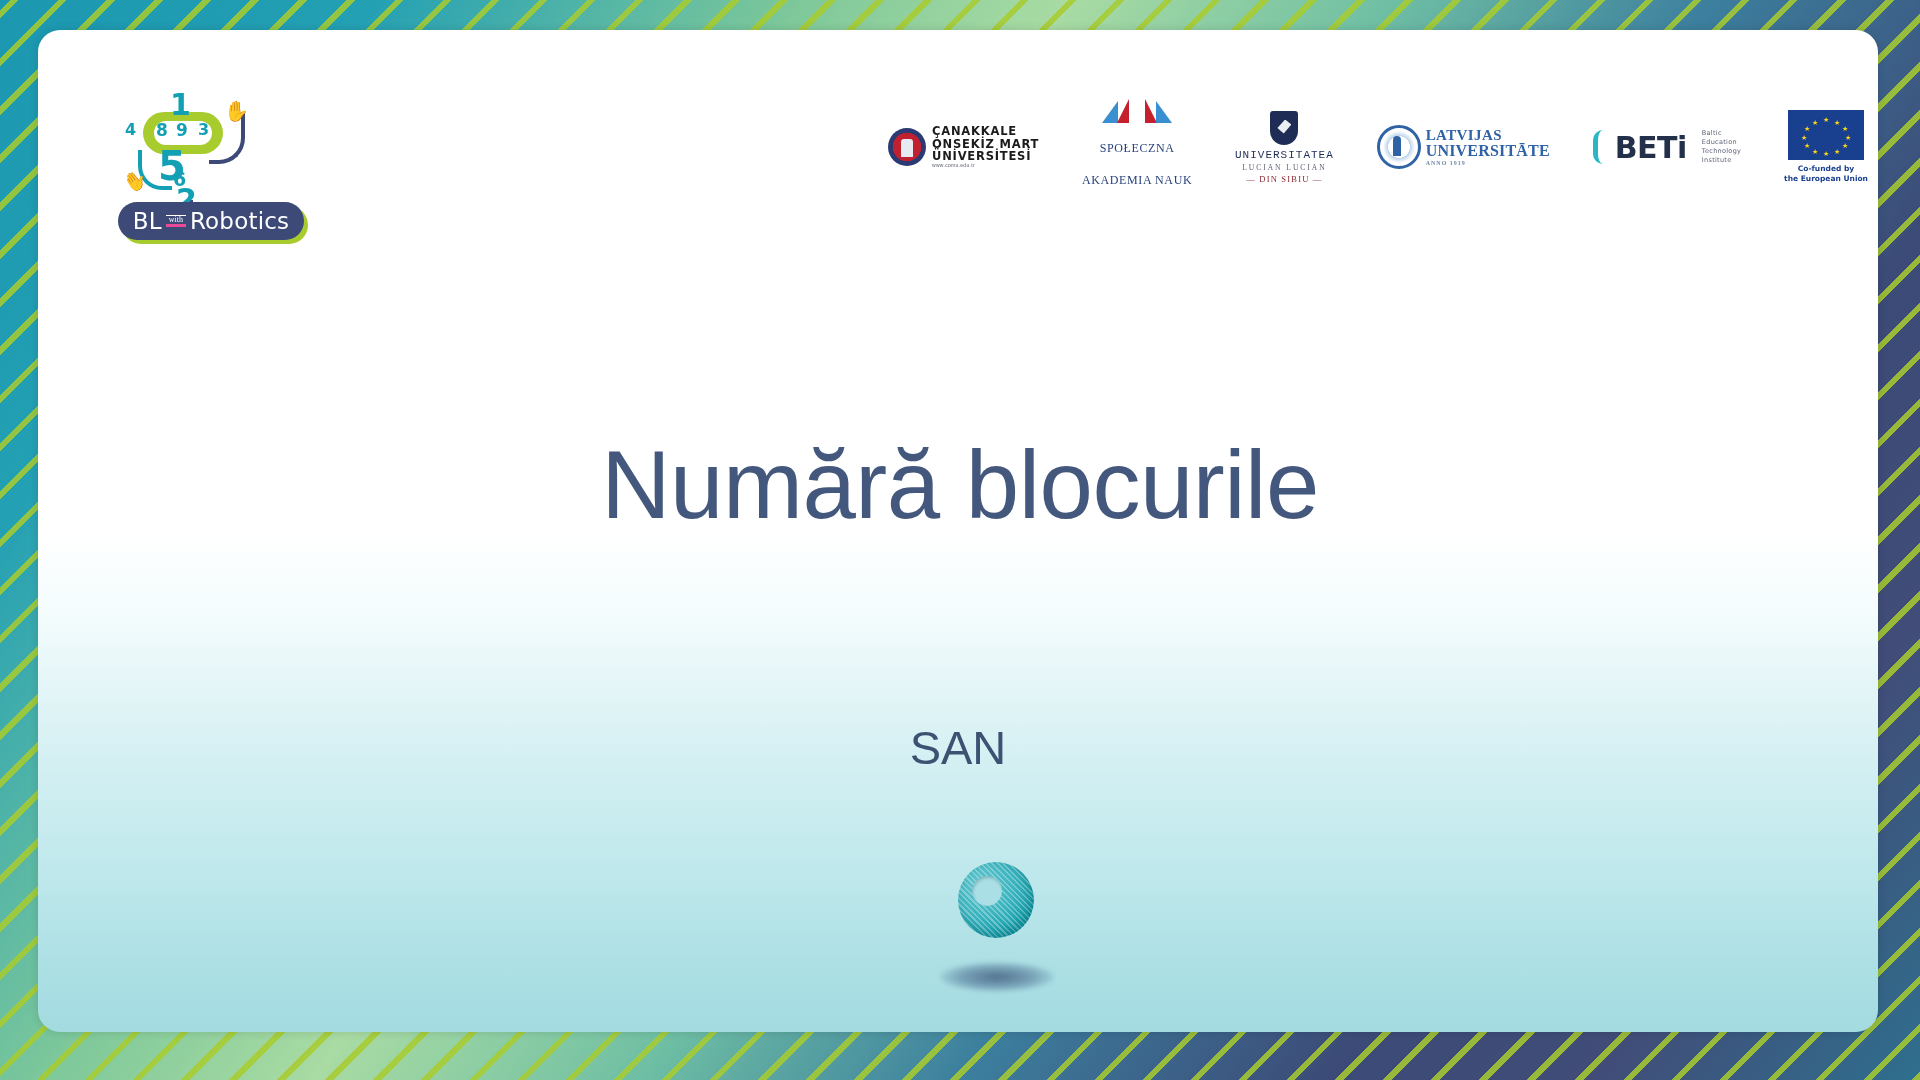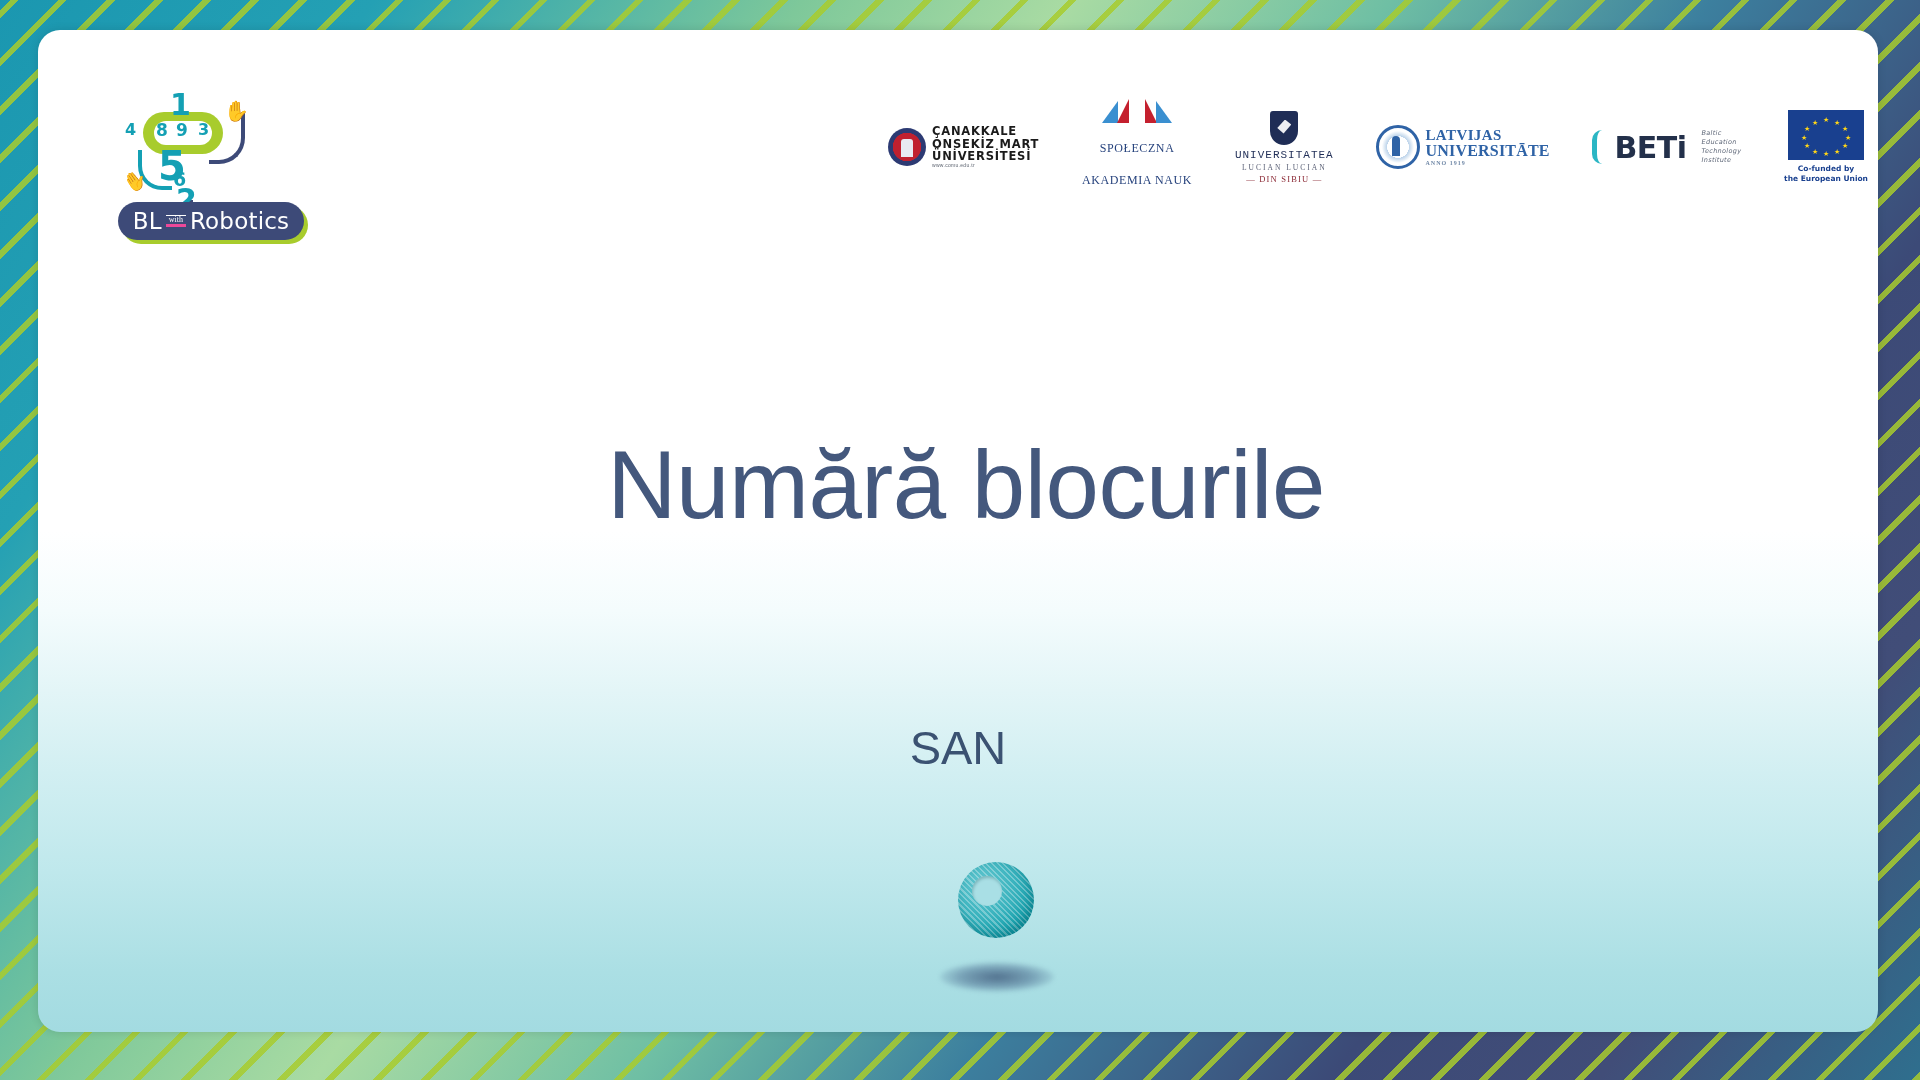--- a/index.html
+++ b/index.html
@@ -379,21 +379,20 @@
     color: #23304a;
     letter-spacing: -0.5px;
   }
   #logo-beti .btag {
     font-family: "DejaVu Sans", sans-serif;
     font-size: 6.5px;
     line-height: 1.35;
     color: #5c6576;
     letter-spacing: 0.3px;
     margin-left: 10px;
-    font-style: italic;
   }
 
   
   #logo-eu { flex-direction: column; justify-content: center; gap: 4px; }
   #logo-eu .flag {
     width: 76px;
     height: 50px;
     background: #19408f;
     position: relative;
   }
@@ -408,21 +407,21 @@
     font-weight: 700;
     font-size: 7.5px;
     color: #19408f;
     text-align: center;
     line-height: 1.3;
   }
 
   
   #title {
     position: absolute;
-    left: 8px;
+    left: 2px;
     top: 400px;
     width: 1840px;
     text-align: center;
     font-family: "Liberation Sans", sans-serif;
     font-weight: 400;
     font-size: 96px;
     color: #44587d;
     letter-spacing: -0.5px;
   }
   #subtitle {

